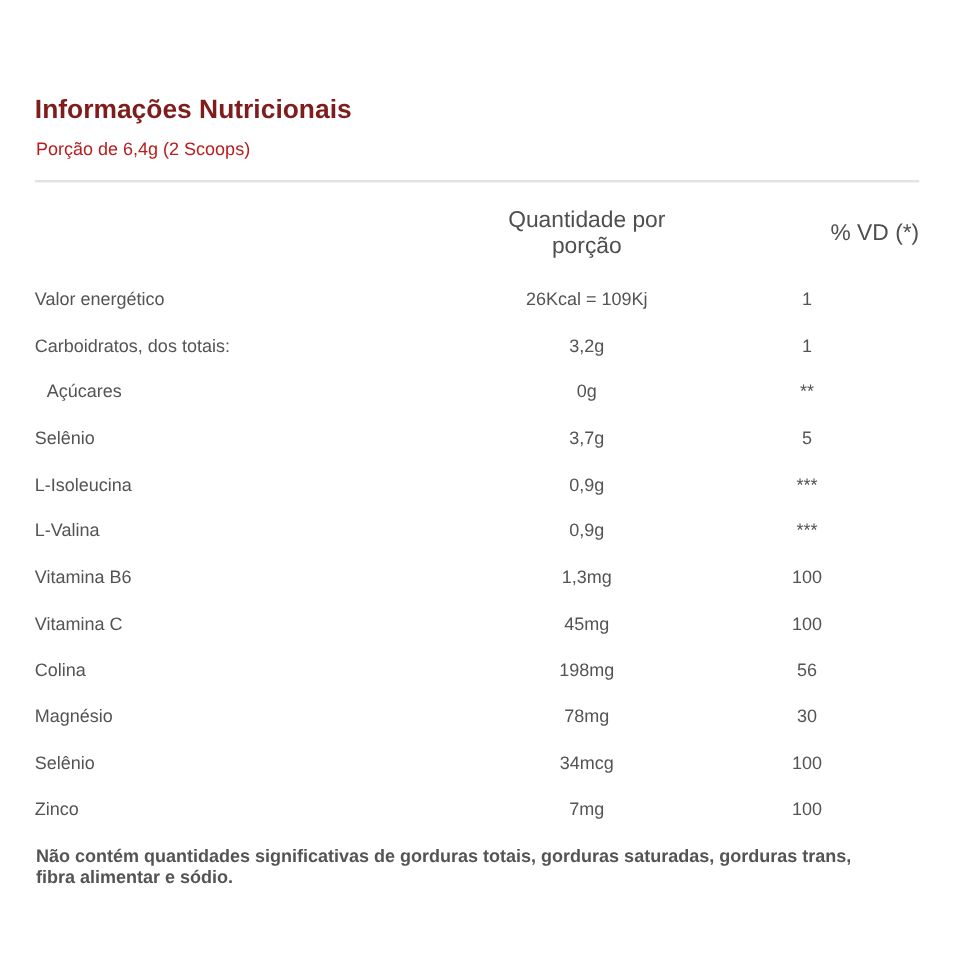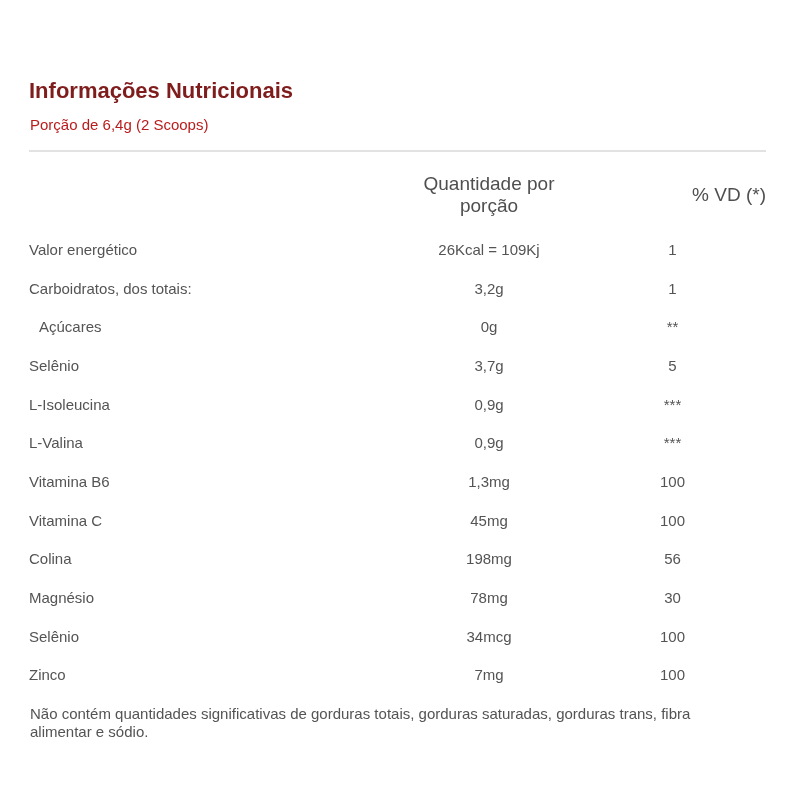--- a/index.html
+++ b/index.html
@@ -58,20 +58,21 @@
   td.c-label { text-align: left; }
   td.c-label.indent { padding-left: 10px; }
   td.c-qty { text-align: center; }
   td.c-dv  { text-align: center; }
   p.footnote {
     margin: 11px 0 0 1px;
     font-size: 15px;
     line-height: 18px;
     max-width: 705px;
     color: #545454;
+    font-weight: bold;
   }
 </style>
 </head>
 <body>
 
 <div class="wrap">
   <h1 class="title" style="color: #7f1d1d;">Informações Nutricionais</h1>
   <p class="serving">Porção de 6,4g (2 Scoops)</p>
 
   <table class="nutrition">

